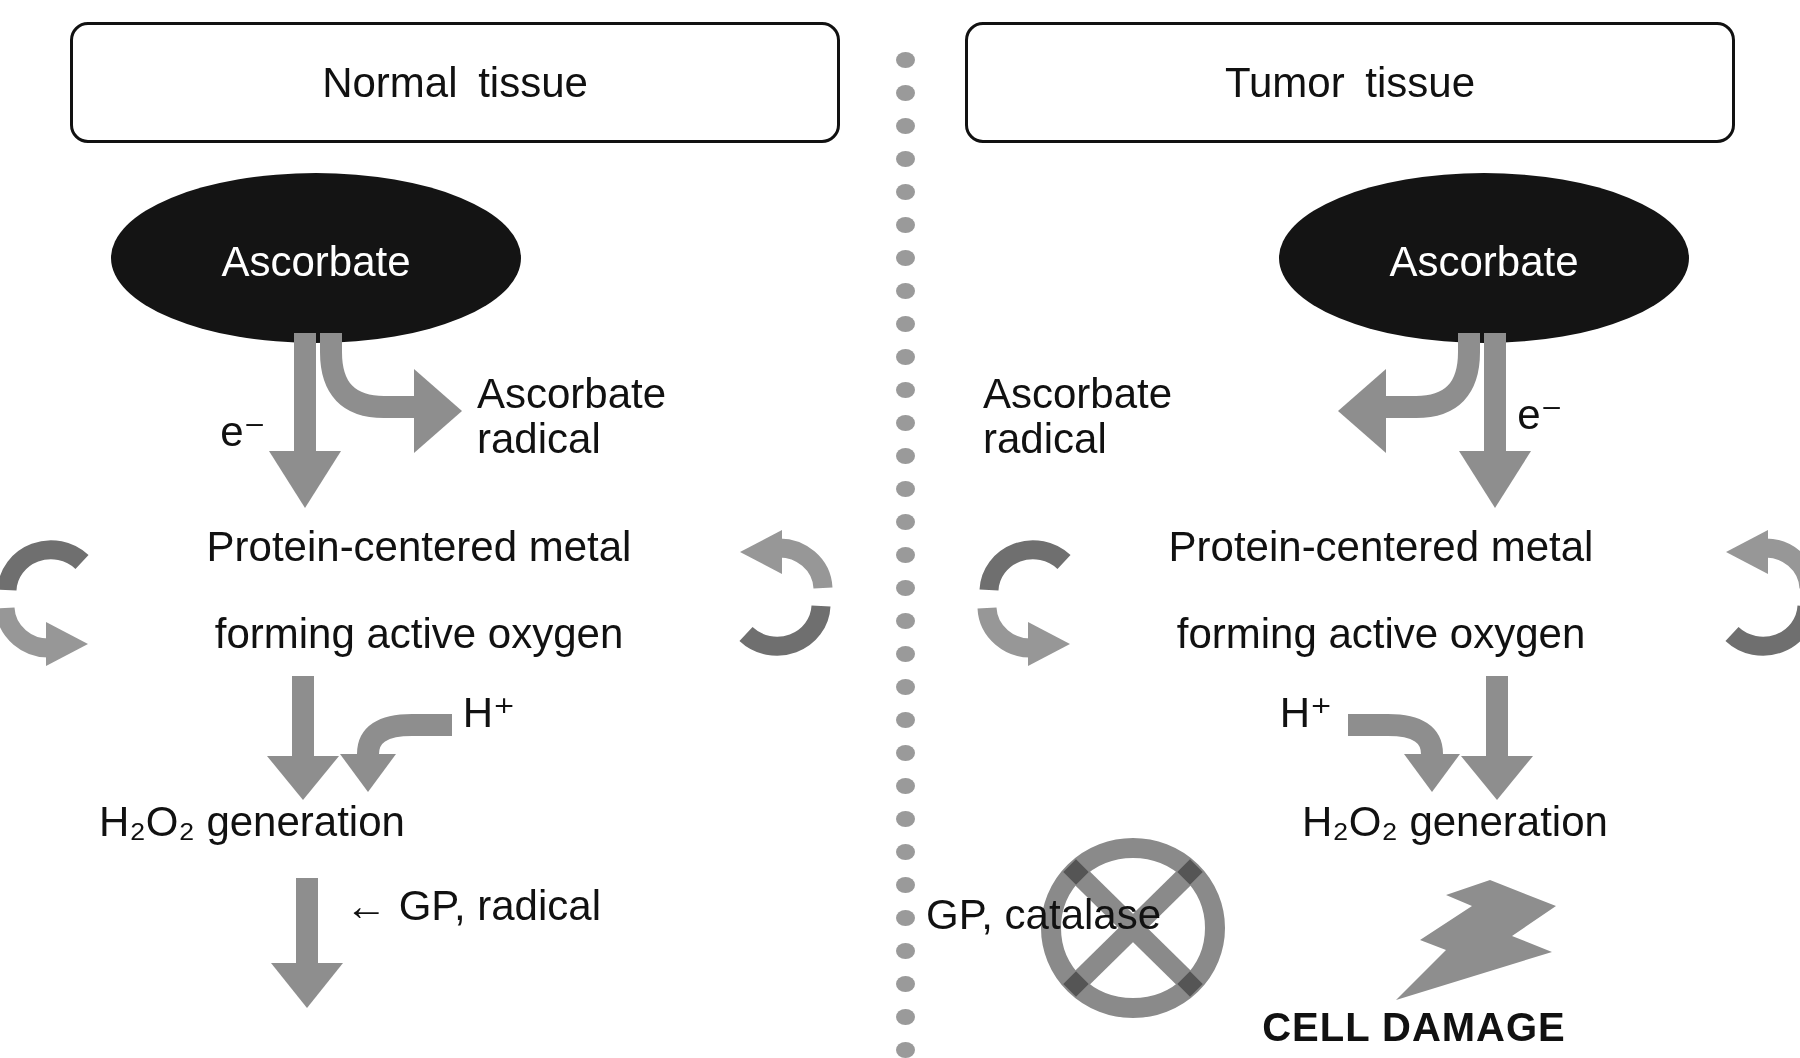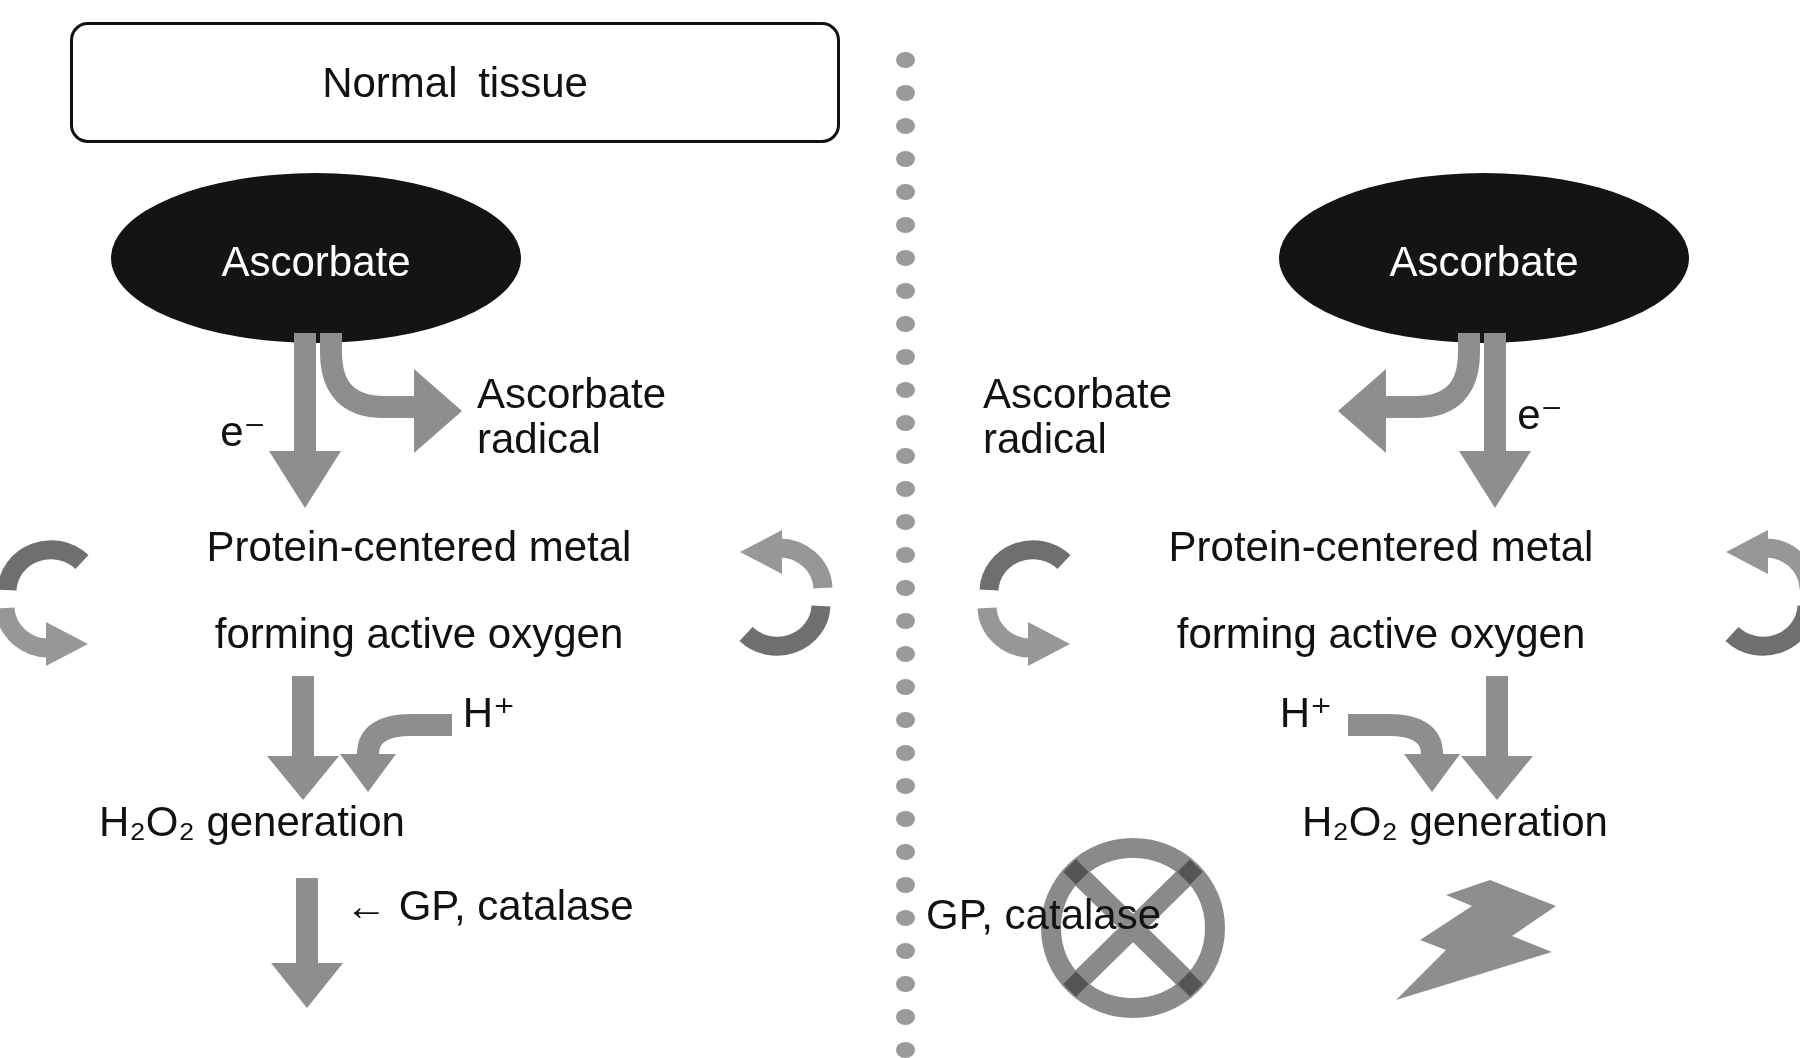--- a/index.html
+++ b/index.html
@@ -40,20 +40,23 @@
   .divider{position:absolute; left:896px; top:0; width:19px; height:1058px; z-index:1;}
   .dot{position:absolute; left:0; width:19px; height:16px; border-radius:50%; background:var(--dot);}
 </style>
 </head>
 <body>
 
 <div class="stage">
 
   <div class="panel-box box-l">
     <span class="title">Normal tissue</span>
+  </div>
+  <div class="panel-box box-r">
+    <span class="title">Tumor tissue</span>
   </div>
 
   <div class="divider">
       <div class="dot" style="top: 52px;"></div>
       <div class="dot" style="top: 85px;"></div>
       <div class="dot" style="top: 118px;"></div>
       <div class="dot" style="top: 151px;"></div>
       <div class="dot" style="top: 184px;"></div>
       <div class="dot" style="top: 217px;"></div>
       <div class="dot" style="top: 250px;"></div>
@@ -167,25 +170,26 @@
   </svg>
 
   <div class="t ctr white" style="left:316px; top:262px;">Ascorbate</div>
   <div class="t ctr" style="left:243px; top:432px;">e⁻</div>
   <div class="t pre" style="left:477px; top:372px;">Ascorbate
 radical</div>
   <div class="t ctr" style="left:419px; top:547px;">Protein-centered metal</div>
   <div class="t ctr" style="left:419px; top:634px;">forming active oxygen</div>
   <div class="t ctr" style="left:489px; top:713px;">H⁺</div>
   <div class="t ctr" style="left:252px; top:822px;">H₂O₂ generation</div>
-  <div class="t" style="left:345px; top:884px;">← GP, catalase</div>
+  <div class="t" style="left:345px; top:884px;">← GP, radical</div>
 
   <div class="t ctr white" style="left:1484px; top:262px;">Ascorbate</div>
   <div class="t pre" style="left:983px; top:372px;">Ascorbate
 radical</div>
   <div class="t ctr" style="left:1540px; top:415px;">e⁻</div>
   <div class="t ctr" style="left:1381px; top:547px;">Protein-centered metal</div>
   <div class="t ctr" style="left:1381px; top:634px;">forming active oxygen</div>
   <div class="t ctr" style="left:1306px; top:713px;">H⁺</div>
   <div class="t ctr" style="left:1455px; top:822px;">H₂O₂ generation</div>
   <div class="t" style="left:926px; top:893px;">GP, catalase</div>
+  <div class="t ctr bold cell-dmg" style="left:1414px; top:1027px;">CELL DAMAGE</div>
 
 </div>
 
 </body></html>

